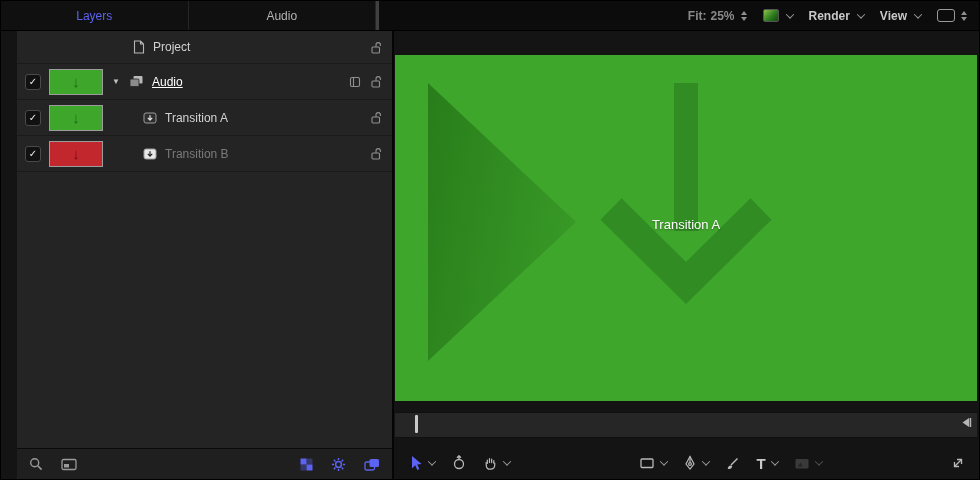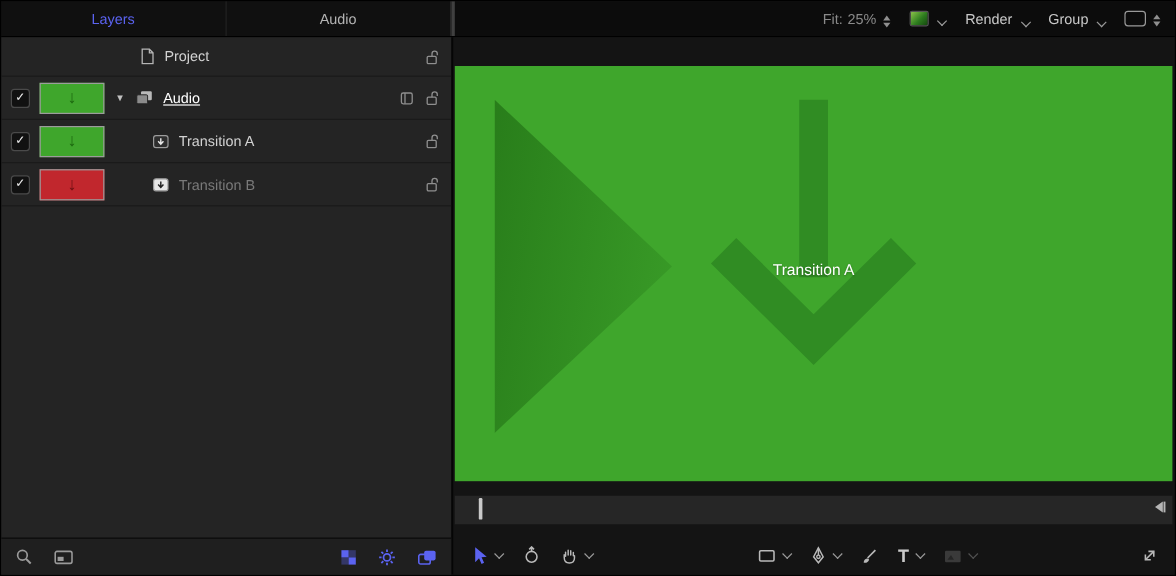--- a/index.html
+++ b/index.html
@@ -11,32 +11,32 @@
     border:1px solid #000;box-sizing:border-box;
   }
   
   .top-bar{height:29px;display:flex;background:#0c0c0c;border-bottom:1px solid #000;flex:none;}
   .tab-bar{width:375px;display:flex;border-right:3px solid #404040;flex:none;}
   .tab{flex:1;display:flex;align-items:center;justify-content:center;font-size:12px;
        color:#b4b4b4;background:#101010;border-right:1px solid #262626;cursor:default;}
   .tab.active{color:var(--accent,#5b63f0);}
   .canvas-controls{flex:1;display:flex;align-items:center;justify-content:flex-end;
        gap:16px;padding-right:12px;font-size:12px;color:#c9c9c9;}
-  .ctl{display:flex;align-items:flex-end;gap:4px;}
+  .ctl{display:flex;align-items:center;gap:4px;font-weight:bold;}
   .dim-text{color:#8a8a8a;}
   .stepper{display:inline-flex;flex-direction:column;gap:2px;margin-left:2px;}
   .tri-up{width:0;height:0;border-left:3px solid transparent;border-right:3px solid transparent;border-bottom:4px solid #8f8f8f;}
   .tri-down{width:0;height:0;border-left:3px solid transparent;border-right:3px solid transparent;border-top:4px solid #8f8f8f;}
   .chev{width:5px;height:5px;border-right:1.4px solid #9a9a9a;border-bottom:1.4px solid #9a9a9a;
         transform:rotate(45deg) translate(-1px,-1px);display:inline-block;margin-left:4px;flex:none;}
   .swatch{width:14px;height:11px;border-radius:2px;border:1px solid #555;
         background:linear-gradient(135deg,#8bc34a,#2e7d1f 55%,#14470e);}
   .display-glyph{width:16px;height:11px;border:1.5px solid #9a9a9a;border-radius:3px;}
   
-  .main{flex:1;display:flex;min-height:0;}
+  .main{flex:1;display:flex;min-height:0;padding-left:16px;}
   .layers-panel{width:375px;flex:none;background:#242424;border-right:2px solid #050505;
         display:flex;flex-direction:column;}
   .rows{flex:1;min-height:0;}
   .row{height:35px;display:flex;align-items:center;gap:8px;padding:0 10px 0 8px;
         border-bottom:1px solid #1a1a1a;font-size:12px;color:#d2d2d2;}
   .row.project{height:32px;padding-left:116px;}
   .checkbox{width:14px;height:14px;flex:none;border-radius:3px;background:#111;
         border:1px solid #4a4a4a;display:flex;align-items:center;justify-content:center;
         color:#ececec;font-size:10px;line-height:1;}
   .thumb{width:54px;height:26px;flex:none;border:1px solid #9c9c9c;display:flex;
@@ -103,21 +103,21 @@
       </div>
       <div class="ctl">
         <span class="swatch"></span>
         <span class="chev"></span>
       </div>
       <div class="ctl">
         <span>Render</span>
         <span class="chev"></span>
       </div>
       <div class="ctl">
-        <span>Group</span>
+        <span>View</span>
         <span class="chev"></span>
       </div>
       <div class="ctl">
         <span class="display-glyph"></span>
         <span class="stepper">
             <span class="tri-up"></span>
             <span class="tri-down"></span>
           </span>
       </div>
     </div>

